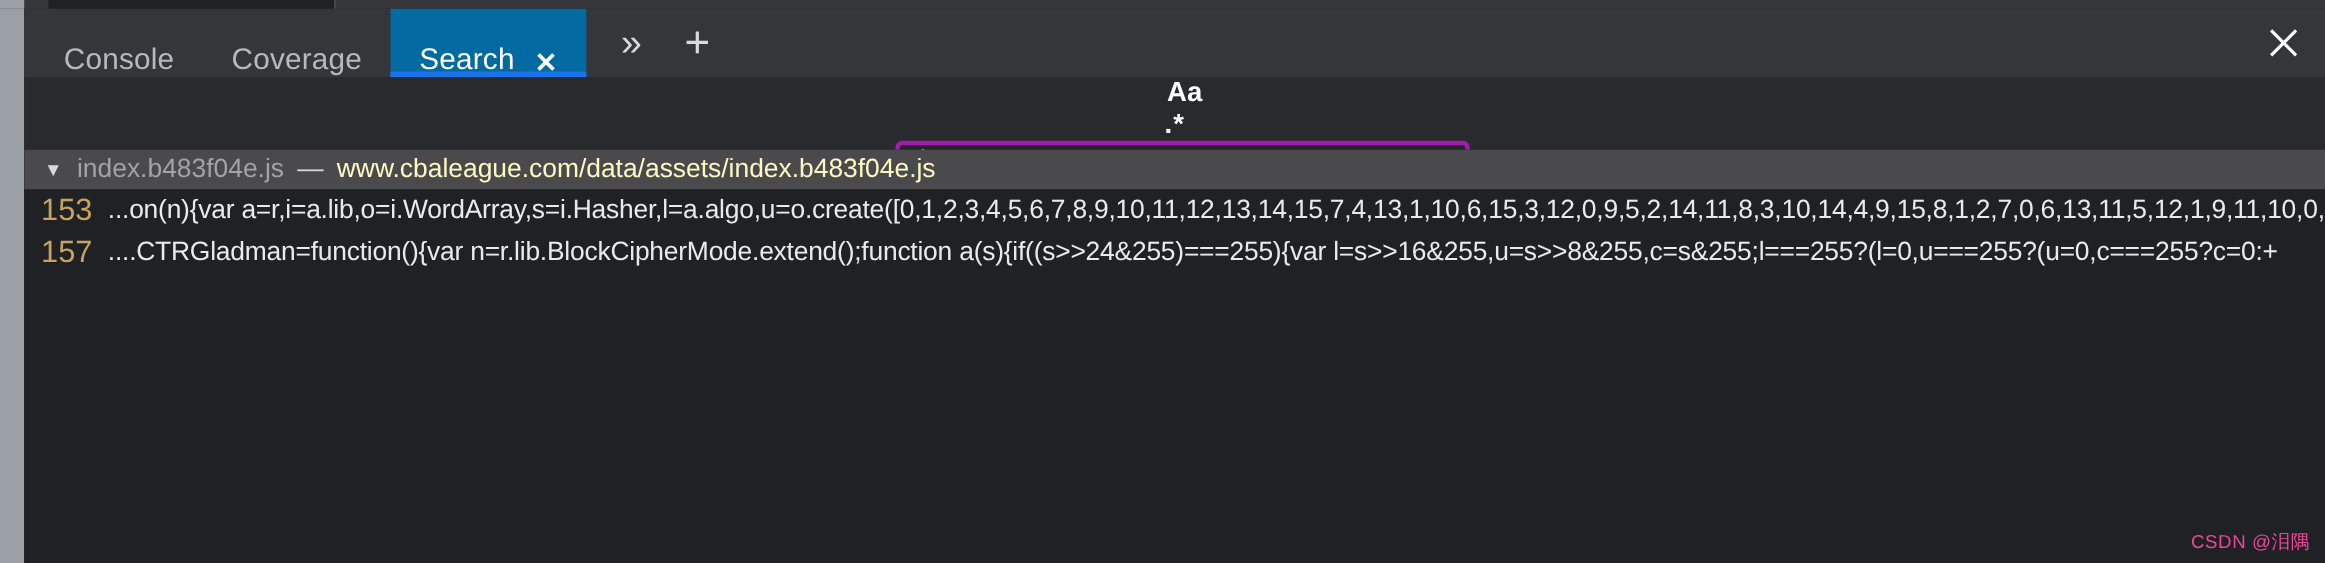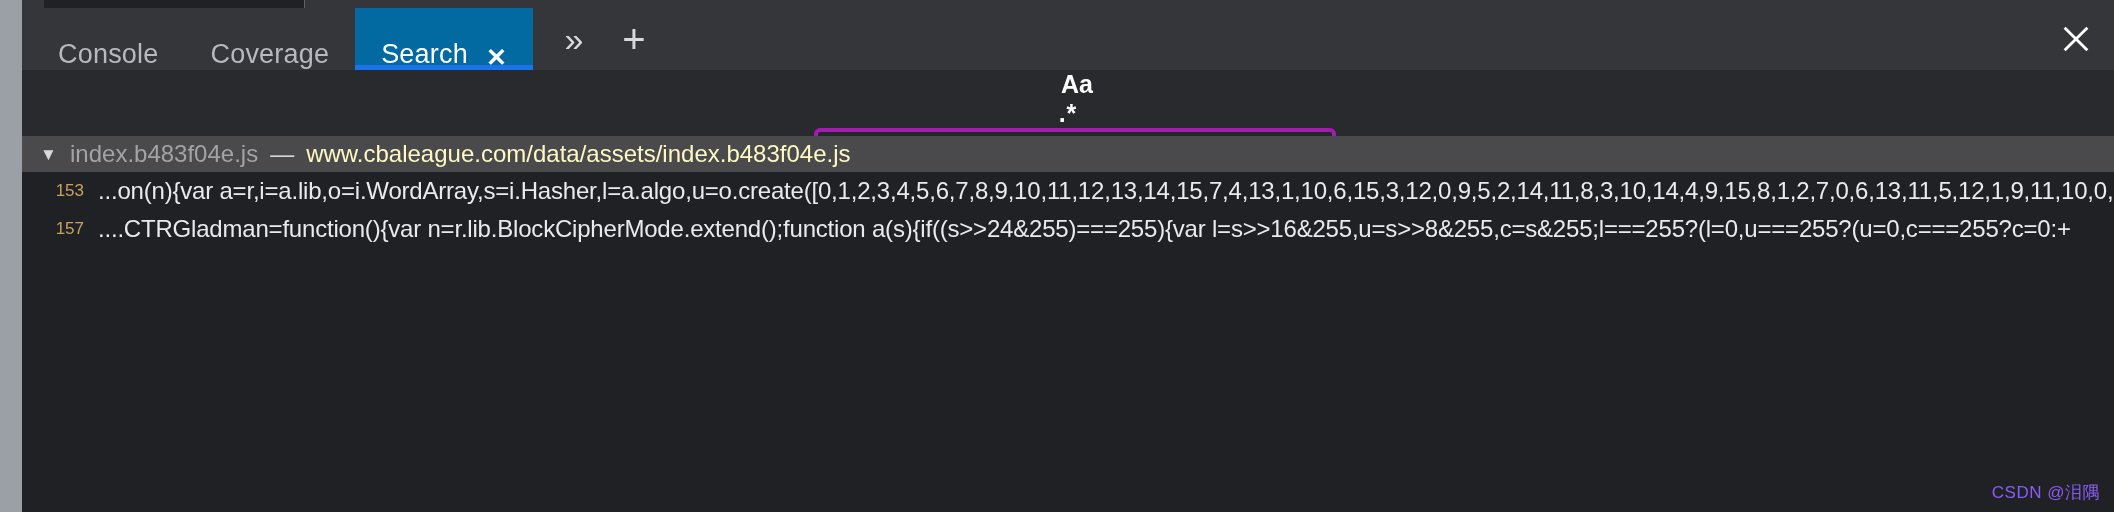--- a/index.html
+++ b/index.html
@@ -218,40 +218,40 @@
     white-space: nowrap;
     overflow: hidden;
     cursor: pointer;
   }
   .line-no {
     width: 76px;
     flex: 0 0 76px;
     text-align: right;
     padding-right: 14px;
     box-sizing: border-box;
-    font-size: 17px;
+    font-size: 28px;
     color: #c4a45e;
     font-family: "Liberation Sans", sans-serif;
   }
   .line-code {
     font-size: 24px;
     color: #e8eaed;
     font-family: "Liberation Sans", sans-serif;
     letter-spacing: -0.2px;
     overflow: hidden;
     text-overflow: clip;
   }
 
   
   .watermark {
     position: absolute;
     right: 14px;
     bottom: 8px;
     font-size: 17px;
-    color: #8b5cf6;
+    color: #ec4899;
     letter-spacing: 0.5px;
   }
 </style>
 </head>
 <body>
 
 <div id="app">
 
   <div class="top-strip">
     <div class="top-strip-left"></div>

